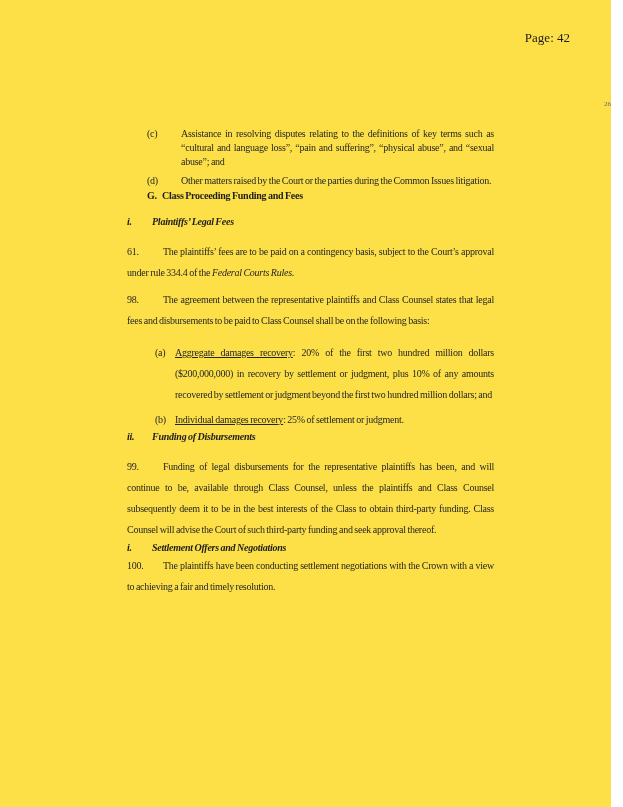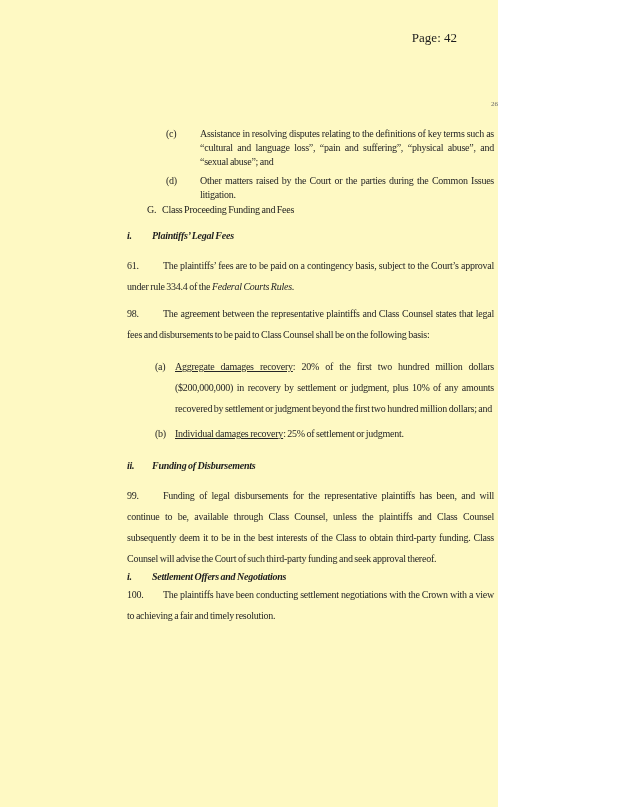--- a/index.html
+++ b/index.html
@@ -1,20 +1,20 @@
 <!DOCTYPE html>
 <html><head>
 <meta charset="utf-8">
 <style>
   html, body { margin: 0; padding: 0; background: #ffffff; }
   .page {
     position: relative;
-    width: 498px;
+    width: 611px;
     height: 807px;
-    background: #fef9c3;
+    background: #fde047;
     overflow: hidden;
     font-family: "Liberation Serif", serif;
     color: #2b2b2b;
     filter: blur(0.2px);
   }
   .page-label {
     position: absolute;
     top: 30px;
     right: 41px;
     font-size: 13px;
@@ -39,48 +39,48 @@
     font-size: 10px;
     letter-spacing: -0.25px;
     word-spacing: -0.6px;
     color: #262626;
   }
   .just { text-align: justify; text-align-last: left; }
   .lh-s { line-height: 14px; }   
   .lh-d { line-height: 21px; }   
 
   
-  .hang { margin-left: 39px; padding-left: 34px; text-indent: -34px; }
+  .hang { margin-left: 20px; padding-left: 34px; text-indent: -34px; }
   .hang .lbl { display: inline-block; width: 34px; text-indent: 0; }
 
   
   .suba { margin-left: 28px; padding-left: 20px; text-indent: -20px; }
   .suba .lbl { display: inline-block; width: 20px; text-indent: 0; }
 
   
-  .sec { margin-left: 20px; font-weight: normal; color: #1d1d1d; }
+  .sec { margin-left: 20px; font-weight: bold; color: #1d1d1d; }
   .sec .lbl { display: inline-block; width: 15px; }
 
   
   .sub { font-weight: bold; font-style: italic; color: #1d1d1d; }
   .sub .lbl { display: inline-block; width: 25px; font-style: italic; }
 
   
   .para .num { display: inline-block; width: 36px; }
 
   .ul { text-decoration: underline; }
   .it { font-style: italic; }
 
   .mt5  { margin-top: 5px; }
   .mt1  { margin-top: 1px; }
   .mt2  { margin-top: 12px; }
   .mt6  { margin-top: 6px; }
   .mt10 { margin-top: 4px; }
   .mt11 { margin-top: 11px; }
-  .mt15 { margin-top: 15px; }
+  .mt15 { }
 </style>
 </head>
 <body>
 
 <div class="page">
 
   <div class="page-label">Page: 42</div>
 
   <div class="folio">26</div>
 

